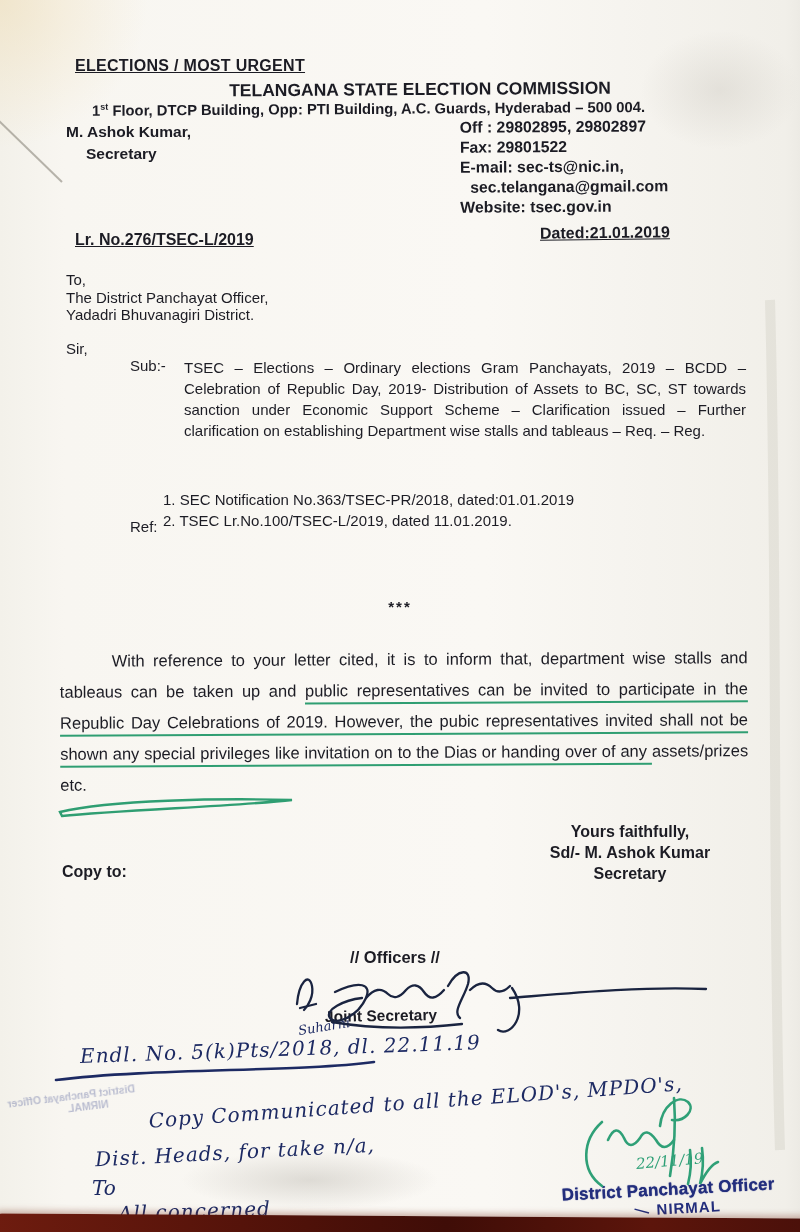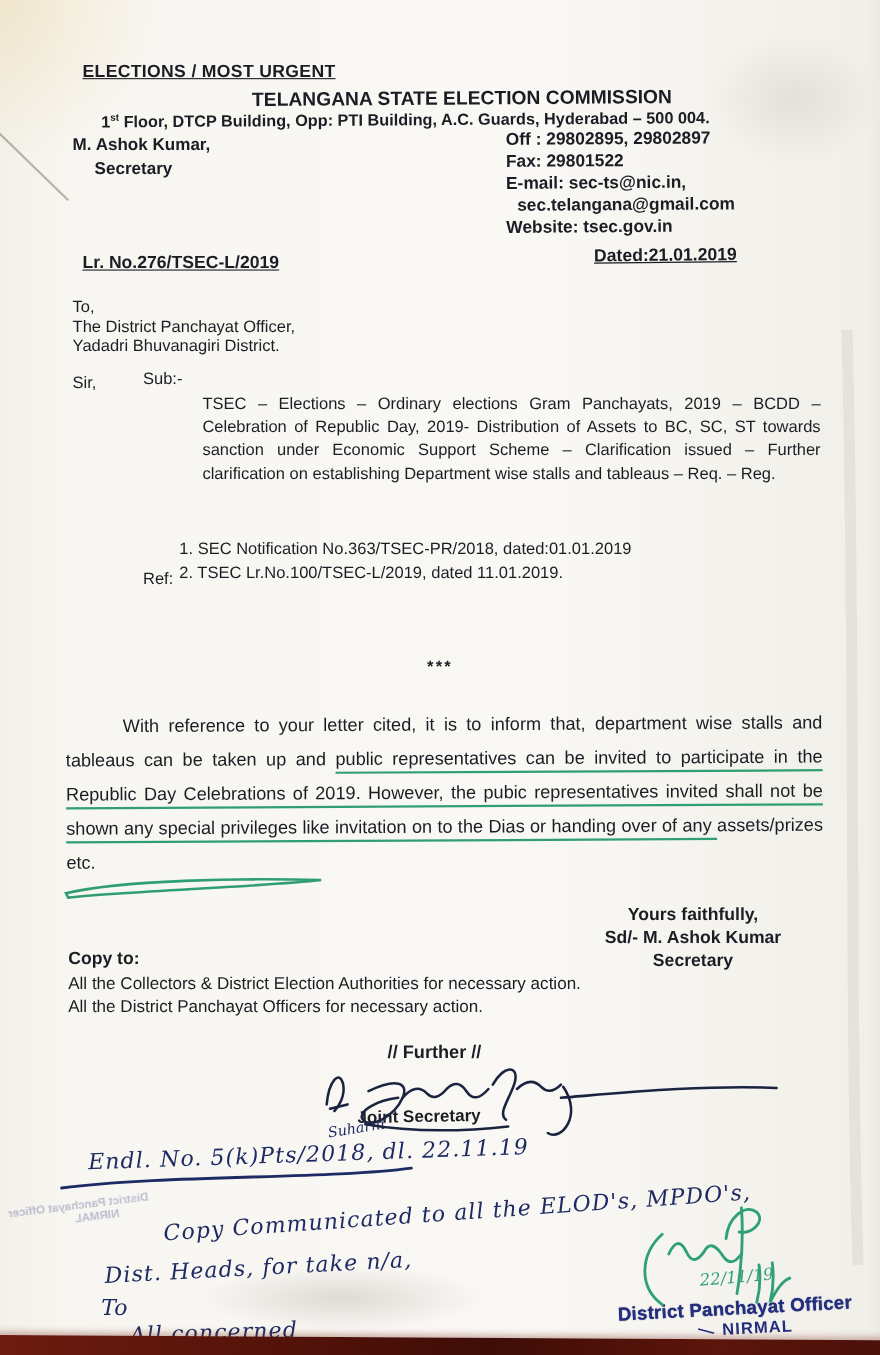--- a/index.html
+++ b/index.html
@@ -57,46 +57,42 @@
   <div class="abs b u" style="left:75px;top:231px;font-size:16px;text-align:center;">Lr. No.276/TSEC-L/2019</div>
   <div class="abs b u" style="left:540px;top:224px;font-size:16px;transform:rotate(-.6deg);">Dated:21.01.2019</div>
 
   <div class="abs" style="left:66px;top:271px;font-size:15px;line-height:17.5px;">
     <div>To,</div>
     <div>The District Panchayat Officer,</div>
     <div>Yadadri Bhuvanagiri District.</div>
   </div>
   <div class="abs" style="left:66px;top:340px;font-size:15px;">Sir,</div>
 
-  <div class="abs" style="left:130px;top:336px;font-size:15px;">Sub:-</div>
+  <div class="abs" style="left:130px;top:357px;font-size:15px;">Sub:-</div>
   <div class="abs jusT" style="left:184px;top:357px;width:562px;font-size:15px;line-height:21px;">TSEC – Elections – Ordinary elections Gram Panchayats, 2019 – BCDD – Celebration of Republic Day, 2019- Distribution of Assets to BC, SC, ST towards sanction under Economic Support Scheme – Clarification issued – Further clarification on establishing Department wise stalls and tableaus – Req.  – Reg.</div>
 
   <div class="abs" style="left:130px;top:518px;font-size:15px;">Ref:</div>
   <div class="abs" style="left:163px;top:489px;width:583px;font-size:15px;line-height:21px;">
     <div>1. SEC Notification No.363/TSEC-PR/2018, dated:01.01.2019</div>
     <div>2. TSEC Lr.No.100/TSEC-L/2019, dated 11.01.2019.</div>
   </div>
 
   <div class="abs b" style="left:300px;top:598px;width:200px;text-align:center;font-size:15px;letter-spacing:2px;">***</div>
 
   <div class="abs jusT" style="left:60px;top:644px;width:688px;font-size:16.5px;line-height:31px;text-indent:52px;transform:rotate(-.3deg);"><span>With reference to your letter cited, it is to inform that, department wise stalls and tableaus can be taken up and </span><span class="greenline">public representatives can be invited to participate in the Republic Day Celebrations of 2019. However, the pubic representatives invited shall not be shown any special privileges like invitation on to the Dias or handing over of any </span><span>assets/prizes etc.</span></div>
 
   <div class="abs b" style="left:520px;top:800px;width:220px;text-align:center;font-size:16px;line-height:21px;margin-top:21px;">
     <div>Yours faithfully,</div>
     <div>Sd/- M. Ashok Kumar</div>
     <div>Secretary</div>
   </div>
 
   <div class="abs b" style="left:62px;top:863px;font-size:16px;">Copy to:</div>
-  <div class="abs" style="left:62px;top:884px;font-size:15.5px;line-height:21px;">
-    <div>All the Collectors &amp; District Election Authorities for necessary action.</div>
-    <div>All the District Panchayat Officers for necessary action.</div>
-  </div>
 
-  <div class="abs b" style="left:295px;top:948px;width:200px;text-align:center;font-size:16.5px;">// Further //</div>
+  <div class="abs b" style="left:295px;top:948px;width:200px;text-align:center;font-size:16.5px;">// Officers //</div>
   <div class="abs b" style="left:325px;top:1007px;font-size:15.5px;transform:rotate(-1deg);">Joint Secretary</div>
 
   <div class="abs hand" style="left:298px;top:1019px;font-size:13px;transform:rotate(-9deg);">Suharni</div>
   <div class="abs hand" style="left:80px;top:1037px;font-size:20px;letter-spacing:1px;transform:rotate(-2deg);">Endl. No. 5(k)Pts/2018, dl. 22.11.19</div>
   <div class="abs hand" style="left:148px;top:1090px;font-size:20px;letter-spacing:1px;transform:rotate(-4deg);white-space:nowrap;">Copy Communicated to all the ELOD's, MPDO's,</div>
   <div class="abs hand" style="left:95px;top:1140px;font-size:20px;letter-spacing:1px;transform:rotate(-3deg);">Dist. Heads, for take n/a,</div>
   <div class="abs hand" style="left:92px;top:1176px;font-size:20px;">To</div>
   <div class="abs hand" style="left:118px;top:1199px;font-size:20px;letter-spacing:1px;transform:rotate(-2deg);">All concerned</div>
   <div class="abs hand greenink" style="left:636px;top:1152px;font-size:15px;transform:rotate(-5deg);">22/11/19</div>
 

